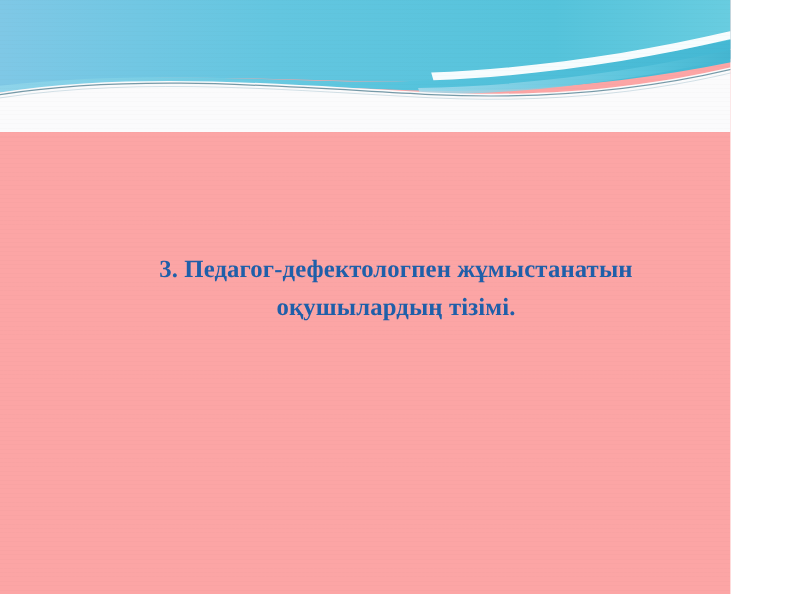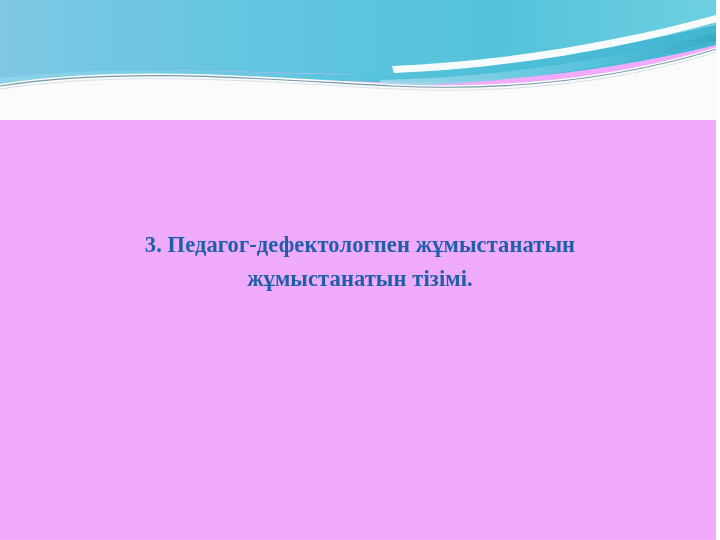--- a/index.html
+++ b/index.html
@@ -6,24 +6,24 @@
   html, body {
     margin: 0;
     padding: 0;
     background: #ffffff;
   }
   body {
     font-family: "Liberation Serif", "DejaVu Serif", serif;
   }
   .slide {
     position: relative;
-    width: 716px;
+    width: 664px;
     height: 540px;
     overflow: hidden;
-    background: #f0abfc;
+    background: #fca5a5;
   }
   
   .paper-texture {
     position: absolute;
     inset: 0;
     background-image: repeating-linear-gradient(
       to bottom,
       rgba(0,0,0,0.012) 0px,
       rgba(0,0,0,0.012) 1px,
       rgba(255,255,255,0) 1px,
@@ -95,16 +95,16 @@
 
     <path d="M0,86 C130,66 270,80 392,86 C520,92 630,76 720,48" fill="none" stroke="#4a7a8c" stroke-width="1.1" opacity="0.75"></path>
 
     <path d="M0,89 C132,69 272,83 394,89 C522,95 632,79 720,51" fill="none" stroke="#8fb4c2" stroke-width="0.7" opacity="0.5"></path>
   </svg>
 
   <div class="paper-texture"></div>
 
   <div class="title-block">
     <p class="title-text">3. Педагог-дефектологпен жұмыстанатын</p>
-    <p class="title-text">жұмыстанатын тізімі.</p>
+    <p class="title-text">оқушылардың тізімі.</p>
   </div>
 
 </div>
 
 </body></html>

